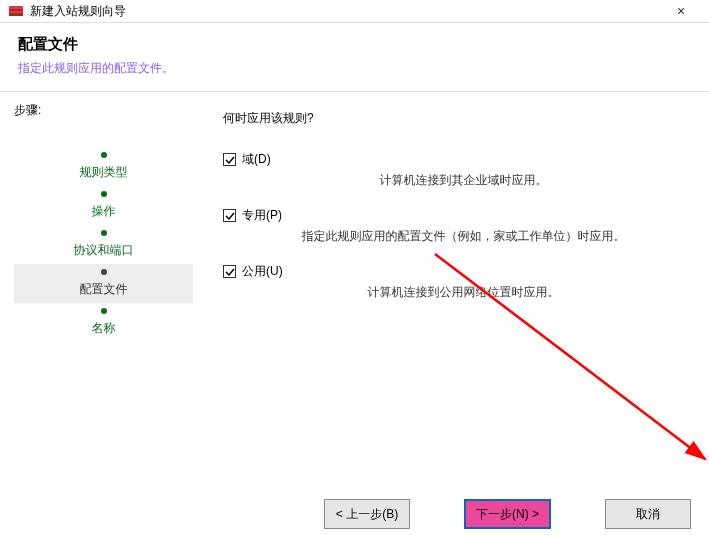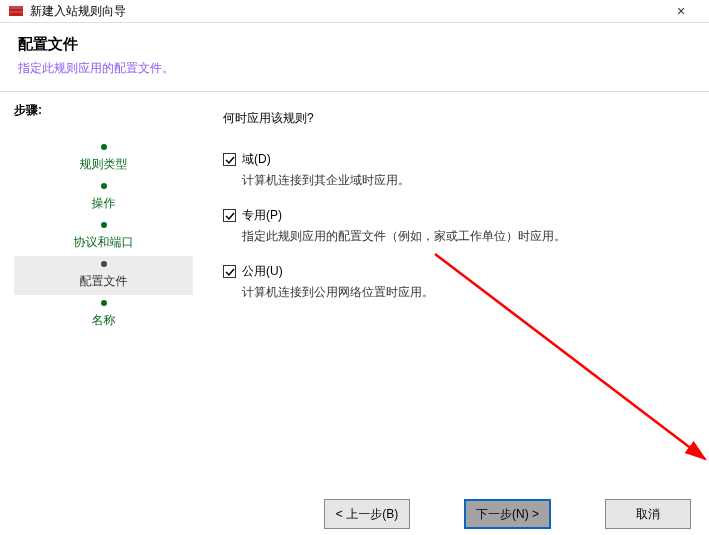--- a/index.html
+++ b/index.html
@@ -44,39 +44,39 @@
     .body {
       display: flex; flex-direction: row;
       height: calc(535px - 28px - 62px - 1px - 44px);
     }
     .sidebar {
       width: 205px;
       padding: 10px 12px 10px 14px;
       background: #fff;
     }
     .sidebar .steps-label {
-      font-weight: bold; font-size: 12px; color: #000; margin-bottom: 20px;
+      font-weight: normal; font-size: 12px; color: #000; margin-bottom: 28px;
     }
     .step {
       display: flex; align-items: center; gap: 6px;
       padding: 5px 4px; cursor: pointer;
       color: #0a6b1e; font-size: 12px; flex-direction: column;
     }
     .step .bullet {
       width: 6px; height: 6px; border-radius: 50%; background: #0a6b1e;
       flex-shrink: 0;
     }
     .step.active .bullet { background: #444; }
     .step.active { color: #333; background: #ededed; }
     .content {
       flex: 1; padding: 18px 24px 10px 18px; color: #000;
       position: relative;
     }
     .content .question { font-size: 12px; margin-bottom: 24px; }
-    .cb-row { margin-bottom: 18px; }
+    .cb-row { margin-bottom: 18px; text-align: center; }
     .cb-line { display: flex; align-items: center; gap: 6px; }
     .cb {
       width: 13px; height: 13px; border: 1px solid #333;
       display: inline-flex; align-items: center; justify-content: center;
       background: #fff; cursor: pointer; flex-shrink: 0;
     }
     .cb svg { width: 10px; height: 10px; }
     .cb-label { font-size: 12px; }
     .cb-desc {
       font-size: 12px; color: #333;
@@ -90,21 +90,21 @@
     .btn {
       min-width: 86px; height: 30px;
       border: 1px solid #888; background: #e6e6e6;
       font-size: 12px; cursor: pointer;
       display: inline-flex; align-items: center; justify-content: center;
       padding: 0 10px;
       margin-left: 44px;
     }
     .btn.primary {
       border: 2px solid #0b66c3;
-      background: #a3a3a3;
+      background: #ec4899;
     }
     .arrow {
       position: absolute;
       left: 220px; top: 152px;
       pointer-events: none;
     }
   </style>
 </head>
 <body>
 

